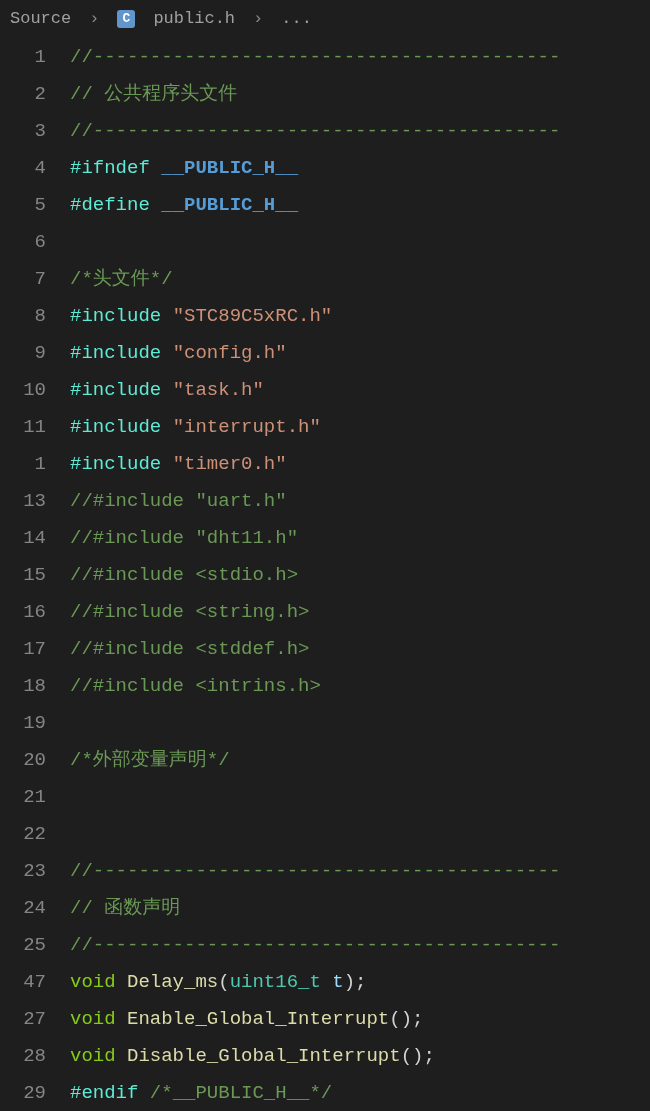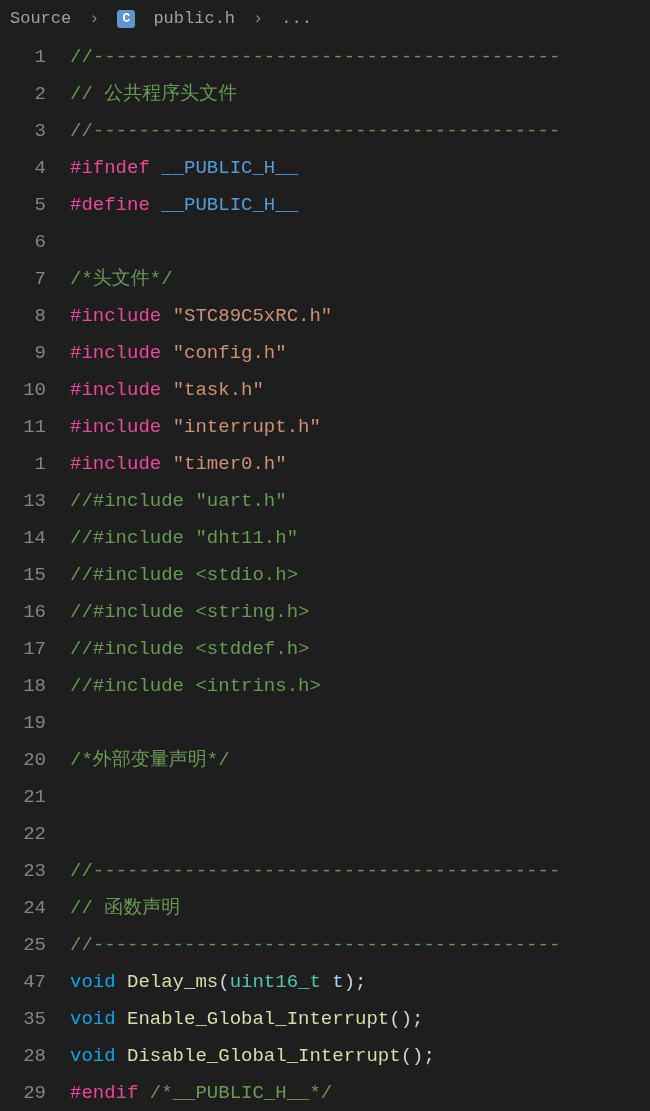--- a/index.html
+++ b/index.html
@@ -47,24 +47,24 @@
     font-size: 19px;
   }
   .gutter div { height: 37px; line-height: 37px; }
   .code {
     flex: 1;
     font-size: 19px;
     white-space: pre;
   }
   .code .line { height: 37px; line-height: 37px; }
   .c-comment { color: #6a9955; }
-  .c-keyword { color: #ec4899; }
-  .c-macro { color: #569cd6; }
+  .c-keyword { color: #5eead4; }
+  .c-macro { color: #569cd6; font-weight: bold; }
   .c-string { color: #ce9178; }
-  .c-type { color: #0ea5e9; }
+  .c-type { color: #84cc16; }
   .c-func { color: #dcdcaa; text-align: right; }
   .c-param { color: #9cdcfe; }
   .c-ptype { color: #4ec9b0; }
   .c-paren { color: #d4d4d4; }
 </style>
 </head>
 <body>
 
 <div class="breadcrumbs">
   <span>Source</span>
@@ -96,18 +96,18 @@
       <div>17</div>
       <div>18</div>
       <div>19</div>
       <div>20</div>
       <div>21</div>
       <div>22</div>
       <div>23</div>
       <div>24</div>
       <div>25</div>
       <div>47</div>
-      <div>35</div>
+      <div>27</div>
       <div>28</div>
       <div>29</div>
     </div>
   <div class="code" id="code"><div class="line"><span class="c-comment">//-----------------------------------------</span></div><div class="line"><span class="c-comment">// 公共程序头文件</span></div><div class="line"><span class="c-comment">//-----------------------------------------</span></div><div class="line"><span class="c-keyword">#ifndef</span><span> </span><span class="c-macro">__PUBLIC_H__</span></div><div class="line"><span class="c-keyword">#define</span><span> </span><span class="c-macro">__PUBLIC_H__</span></div><div class="line"></div><div class="line"><span class="c-comment">/*头文件*/</span></div><div class="line"><span class="c-keyword">#include</span><span> </span><span class="c-string">"STC89C5xRC.h"</span></div><div class="line"><span class="c-keyword">#include</span><span> </span><span class="c-string">"config.h"</span></div><div class="line"><span class="c-keyword">#include</span><span> </span><span class="c-string">"task.h"</span></div><div class="line"><span class="c-keyword">#include</span><span> </span><span class="c-string">"interrupt.h"</span></div><div class="line"><span class="c-keyword">#include</span><span> </span><span class="c-string">"timer0.h"</span></div><div class="line"><span class="c-comment">//#include "uart.h"</span></div><div class="line"><span class="c-comment">//#include "dht11.h"</span></div><div class="line"><span class="c-comment">//#include &lt;stdio.h&gt;</span></div><div class="line"><span class="c-comment">//#include &lt;string.h&gt;</span></div><div class="line"><span class="c-comment">//#include &lt;stddef.h&gt;</span></div><div class="line"><span class="c-comment">//#include &lt;intrins.h&gt;</span></div><div class="line"></div><div class="line"><span class="c-comment">/*外部变量声明*/</span></div><div class="line"></div><div class="line"></div><div class="line"><span class="c-comment">//-----------------------------------------</span></div><div class="line"><span class="c-comment">// 函数声明</span></div><div class="line"><span class="c-comment">//-----------------------------------------</span></div><div class="line"><span class="c-type">void</span><span> </span><span class="c-func">Delay_ms</span><span class="c-paren">(</span><span class="c-ptype">uint16_t</span><span> </span><span class="c-param">t</span><span class="c-paren">);</span></div><div class="line"><span class="c-type">void</span><span> </span><span class="c-func">Enable_Global_Interrupt</span><span class="c-paren">();</span></div><div class="line"><span class="c-type">void</span><span> </span><span class="c-func">Disable_Global_Interrupt</span><span class="c-paren">();</span></div><div class="line"><span class="c-keyword">#endif</span><span> </span><span class="c-comment">/*__PUBLIC_H__*/</span></div></div>
 </div>
 
 </body></html>

